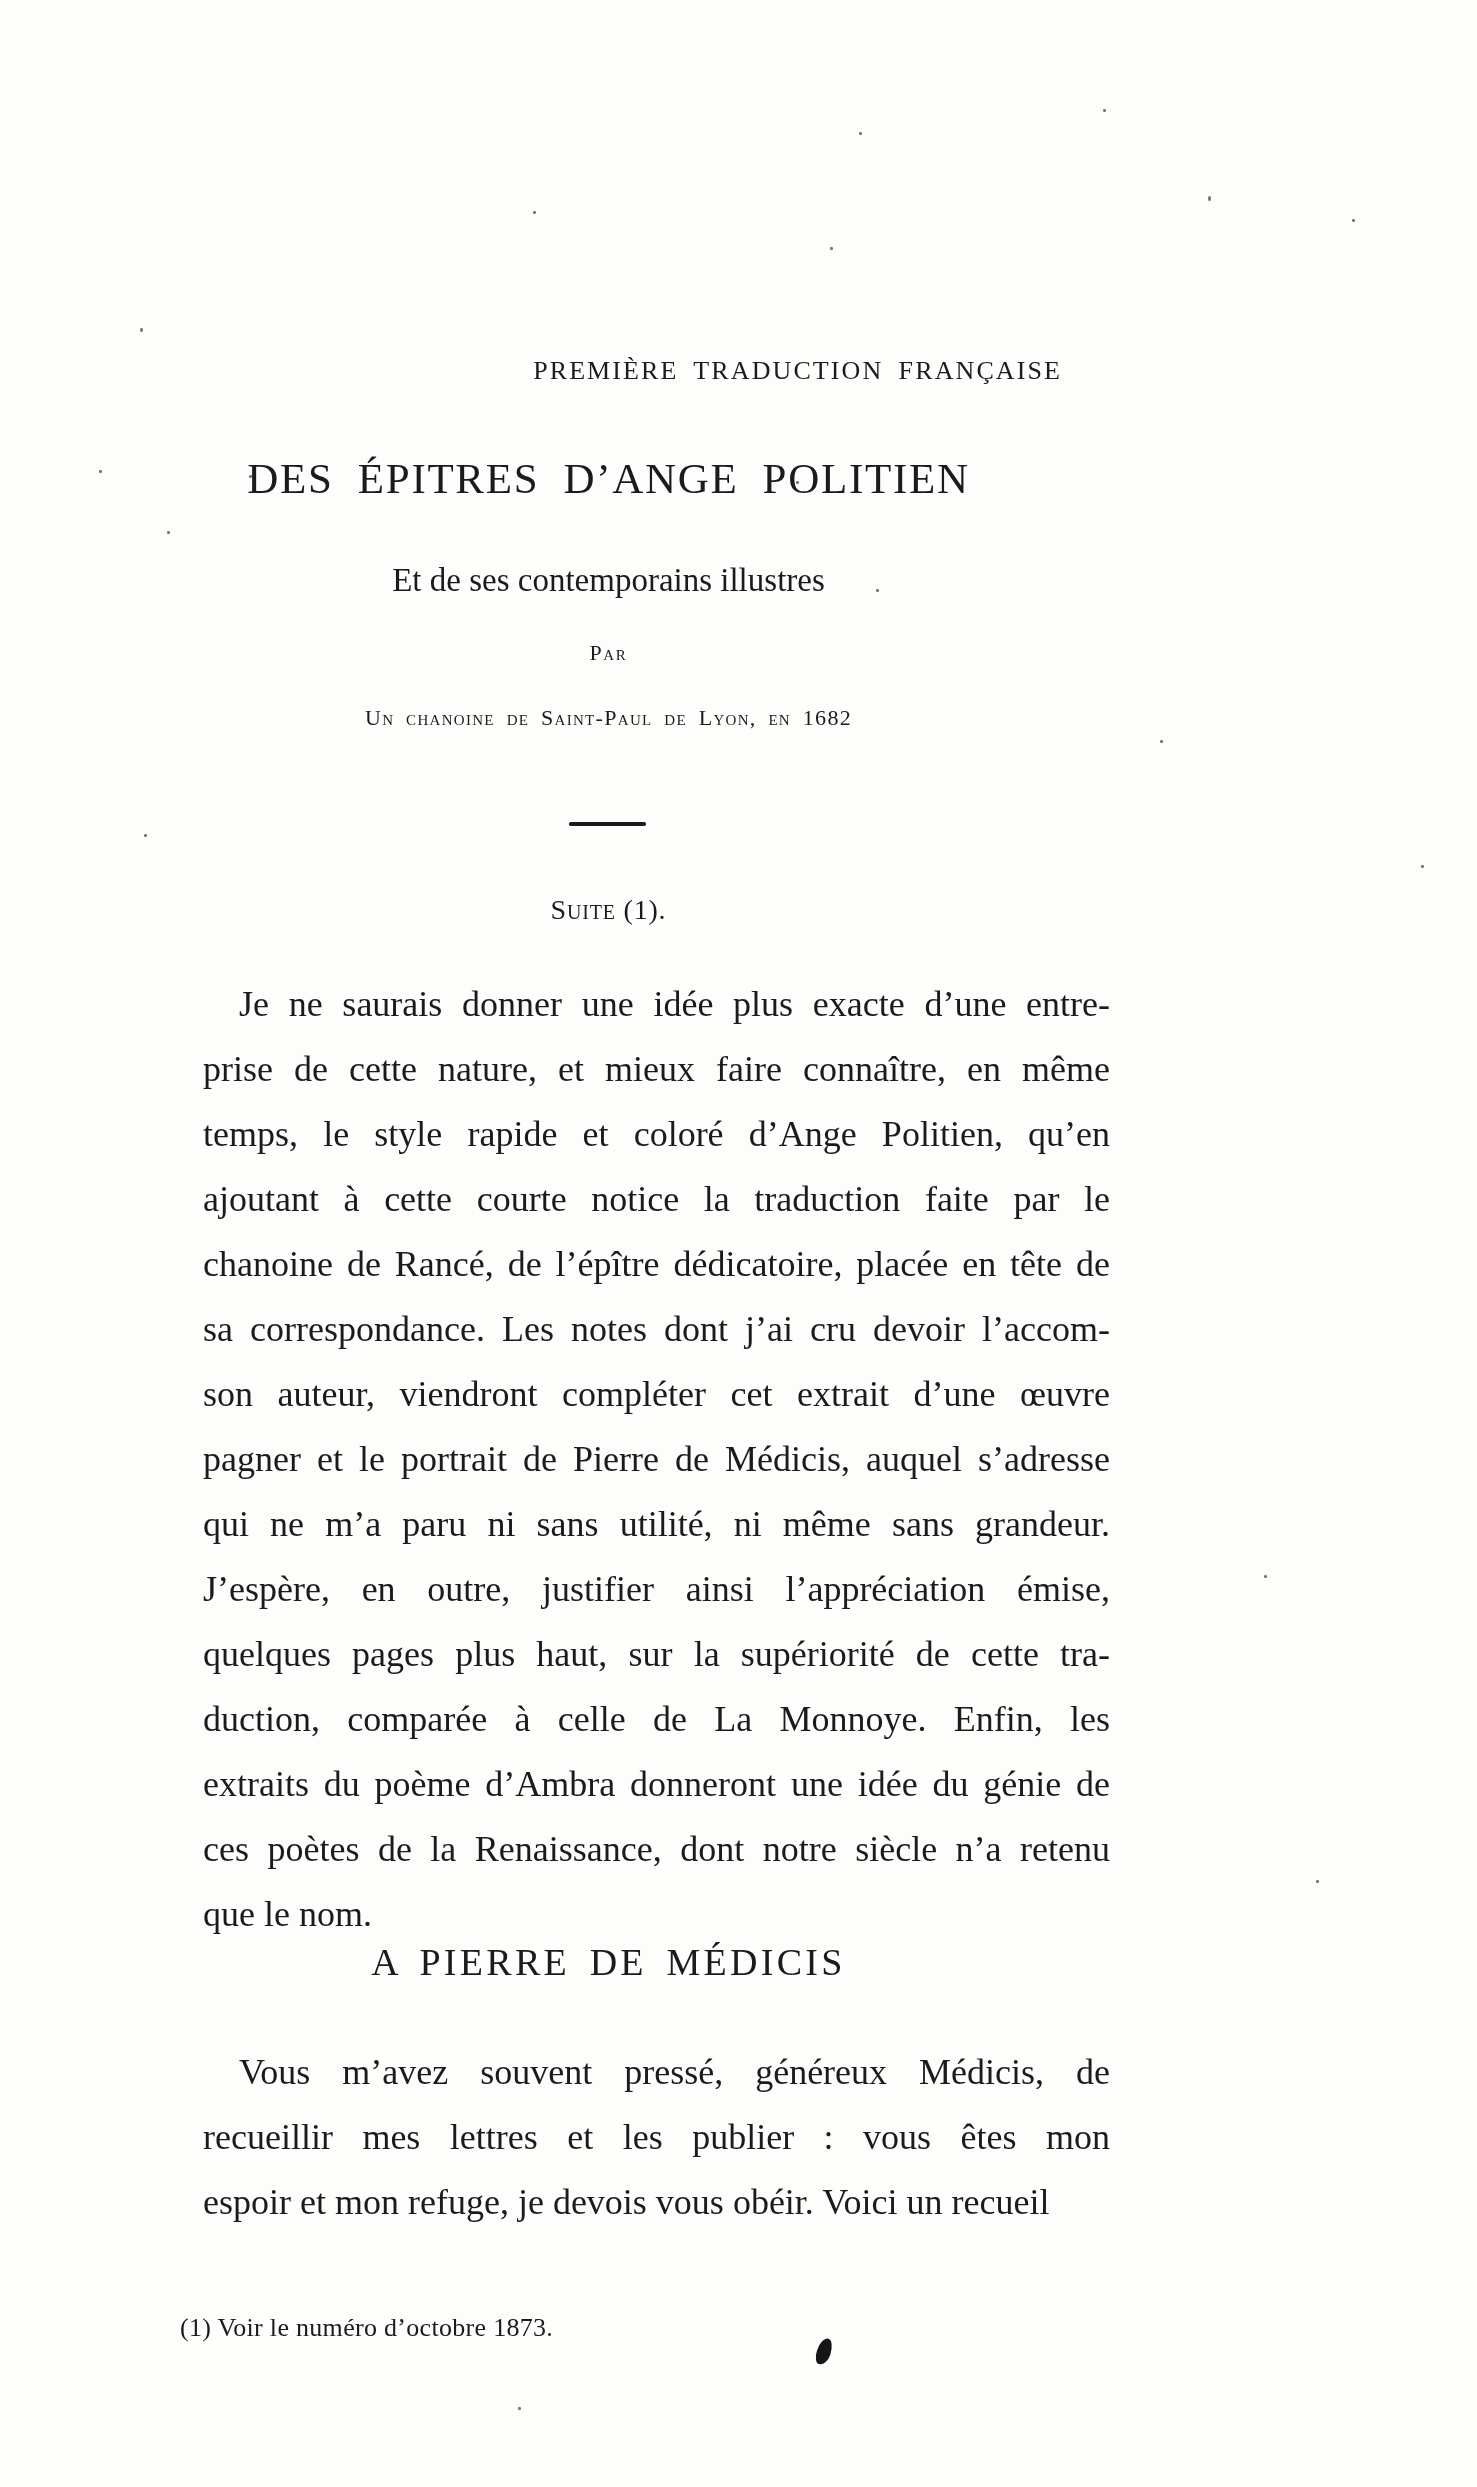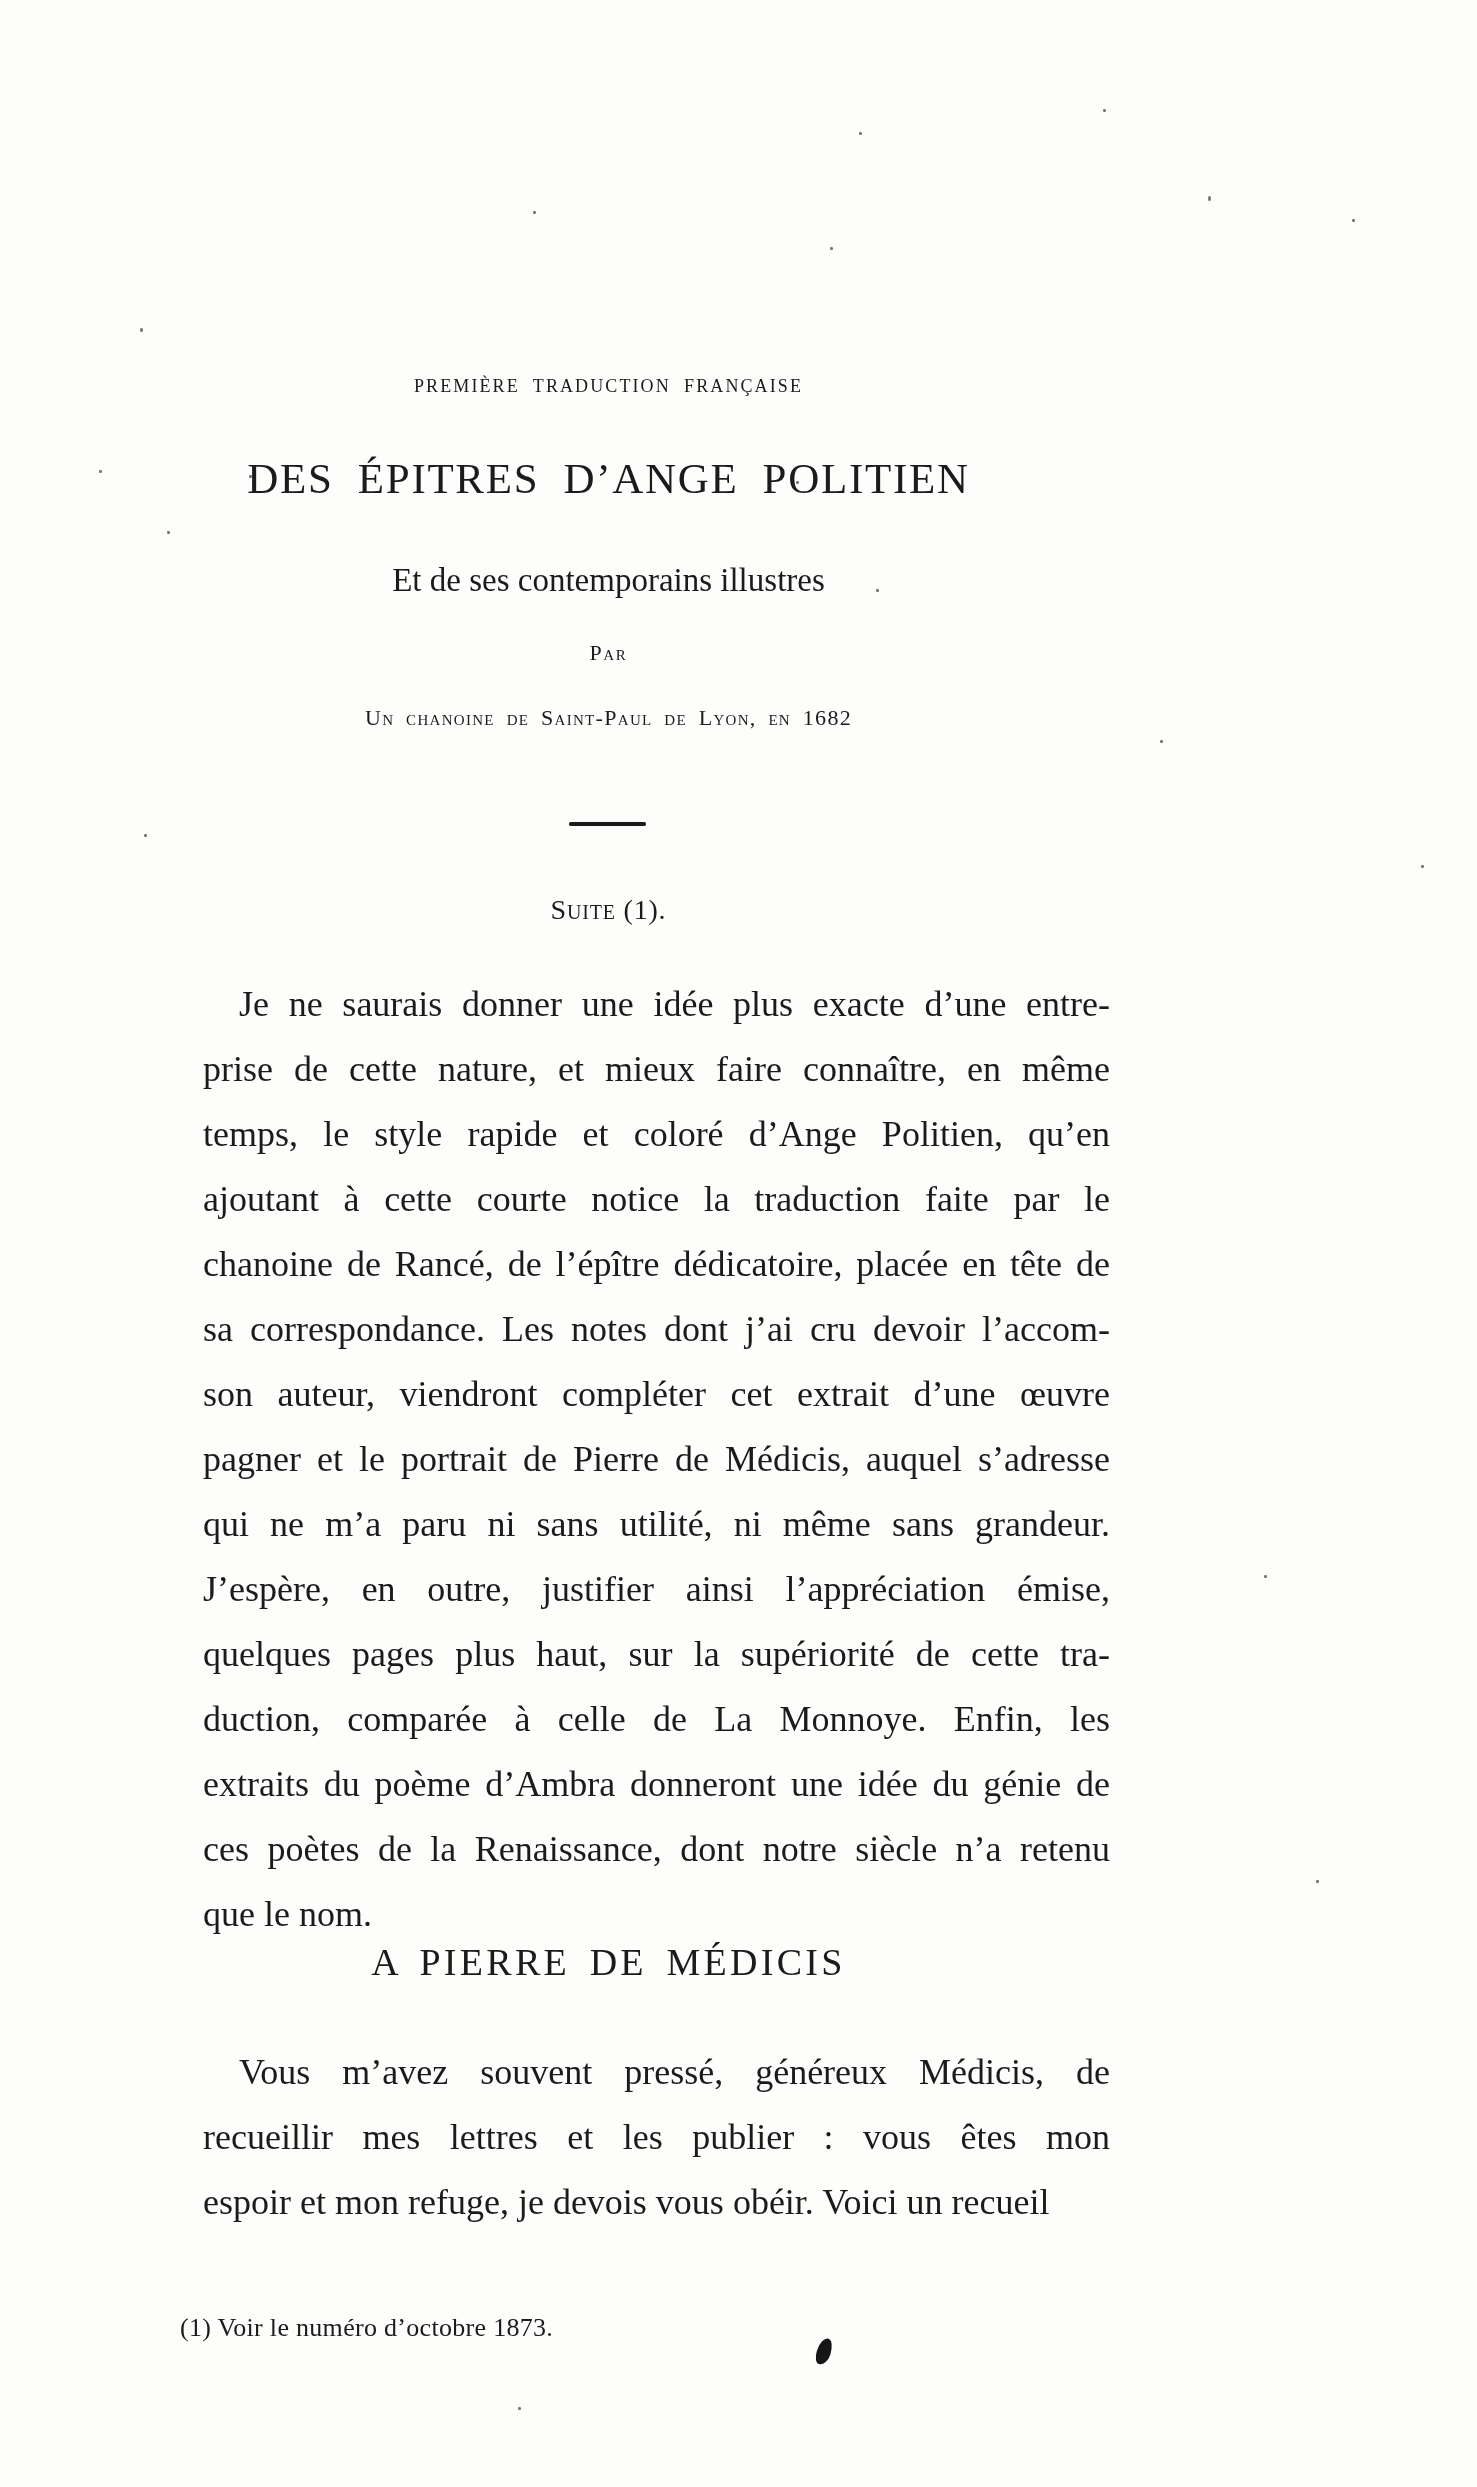--- a/index.html
+++ b/index.html
@@ -19,24 +19,25 @@
   }
   
   .cblock {
     position: absolute;
     left: 155px;
     width: 907px;
     text-align: center;
     white-space: nowrap;
   }
   .kicker {
-    top: 376px;
-    font-size: 18px;
+    top: 356px;
+    font-size: 26px;
     letter-spacing: 2.1px;
     word-spacing: 6.7px;
+    text-align: right;
   }
   .main-title {
     top: 454px;
     font-size: 43px;
     letter-spacing: 1.7px;
     word-spacing: 11.7px;
   }
   .subtitle {
     top: 562px;
     font-size: 33px;

